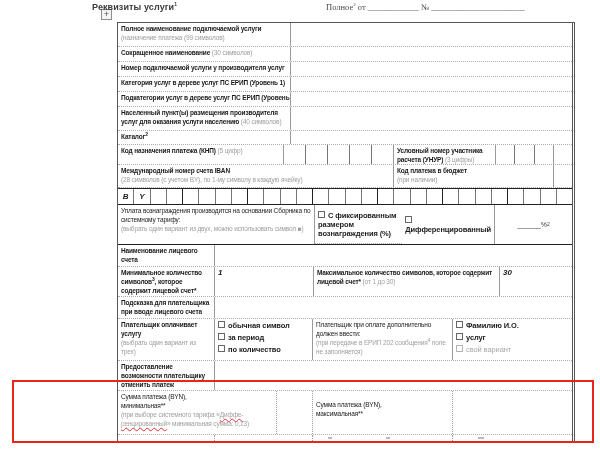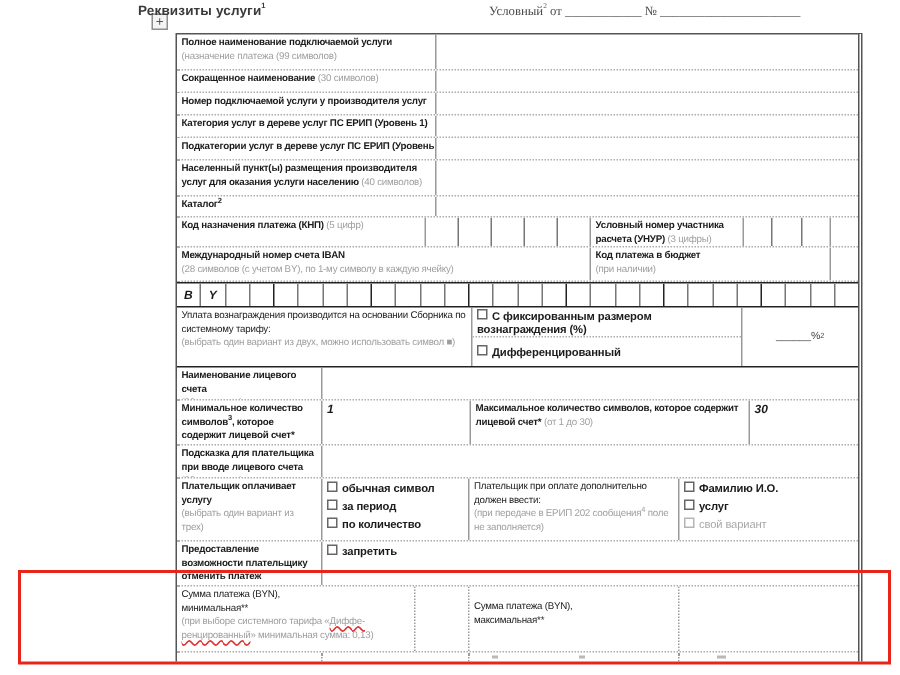--- a/index.html
+++ b/index.html
@@ -39,42 +39,42 @@
   .w96{width:96px}.w99{width:99px}.w186{width:186px}.w98{width:98px}.w140{width:140px}
   .w158{width:158px}.w36{width:36px}.fx{flex:1;}
   
   .cells{display:flex;padding:0 !important;}
   .cells .cell{flex:1;border-left:1px solid #777;display:flex;align-items:center;justify-content:center;
                font-size:8px;font-weight:700;font-style:italic;}
   .cells .cell:first-child{border-left:none;}
   .cells .cell.grp{border-left:1.6px solid #222;}
   #iban-row{border-top:1.6px solid #222;border-bottom:1.6px solid #222;}
   
-  .halves{padding:0 !important;display:flex;flex-direction:column;}
+  .halves{padding:0 !important;display:flex;flex-direction:row;}
   .half{flex:1;display:flex;align-items:center;padding:0 3px;box-sizing:border-box;}
   .half:first-child{border-bottom:1px dotted #adadad;}
   .half .opt{white-space:normal;line-height:9px;}
   .pct{display:flex;align-items:center;justify-content:center;font-size:7px;color:#444;}
   .wavy{text-decoration:underline;text-decoration-style:wavy;text-decoration-color:#e03030;text-decoration-thickness:1px;}
   
   .annotation{position:absolute;left:12px;top:380px;width:582px;height:63px;border:2px solid #e8251a;
               box-sizing:border-box;z-index:6;pointer-events:none;background:transparent;}
   
   .frag{position:absolute;width:4px;height:2px;background:#b9b9b9;top:2px;}
 </style>
 </head>
 <body>
 
 <div class="screen">
 
   <div class="handle">+</div>
 
   <div class="title"><span>Реквизиты услуги</span><sup>1</sup></div>
 
-  <div class="contract"><span>Условный</span><sup>2</sup><span> от </span><span>____________</span><span> № </span><span>______________________</span></div>
+  <div class="contract"><span>Полное</span><sup>2</sup><span> от </span><span>____________</span><span> № </span><span>______________________</span></div>
 
   <div class="tbl">
 
     <div class="row h24">
       <div class="w172 lbl"><span>Полное наименование подключаемой услуги</span><span class="hint blk">(назначение платежа (99 символов)</span></div>
       <div class="fx dv"></div>
     </div>
 
     <div class="row h15">
       <div class="w172 lbl" style="white-space:nowrap"><span>Сокращенное наименование </span><span class="hint">(30 символов)</span></div>
@@ -208,21 +208,20 @@
       <div class="fx dv">
         <div class="opt"><span class="cb"></span><span>Фамилию И.О.</span></div>
         <div class="opt"><span class="cb"></span><span>услуг</span></div>
         <div class="opt gray"><span class="cb gray"></span><span>свой вариант</span></div>
       </div>
     </div>
 
     <div class="row h30">
       <div class="w96 lbl"><span>Предоставление возможности плательщику отменить платеж</span><span class="hint blk">(выбрать один вариант из двух)</span></div>
       <div class="fx dv">
-        <div class="opt"><span class="cb"></span><span>запретить</span></div>
       </div>
     </div>
 
     <div class="row h44">
       <div class="w158 lbl rg"><span class="blk">Сумма платежа (BYN),</span><span class="blk">минимальная**</span><span class="hint"><span>(при выборе системного тарифа «</span><span class="wavy">Диффе-</span><span class="wavy">ренцированный</span><span>» минимальная сумма: 0,13)</span></span></div>
       <div class="w36 dvd"></div>
       <div class="w140 dvd lbl rg" style="padding-top:9px">
           <span class="blk">Сумма платежа (BYN),</span>
           <span class="blk">максимальная**</span>
         </div>

